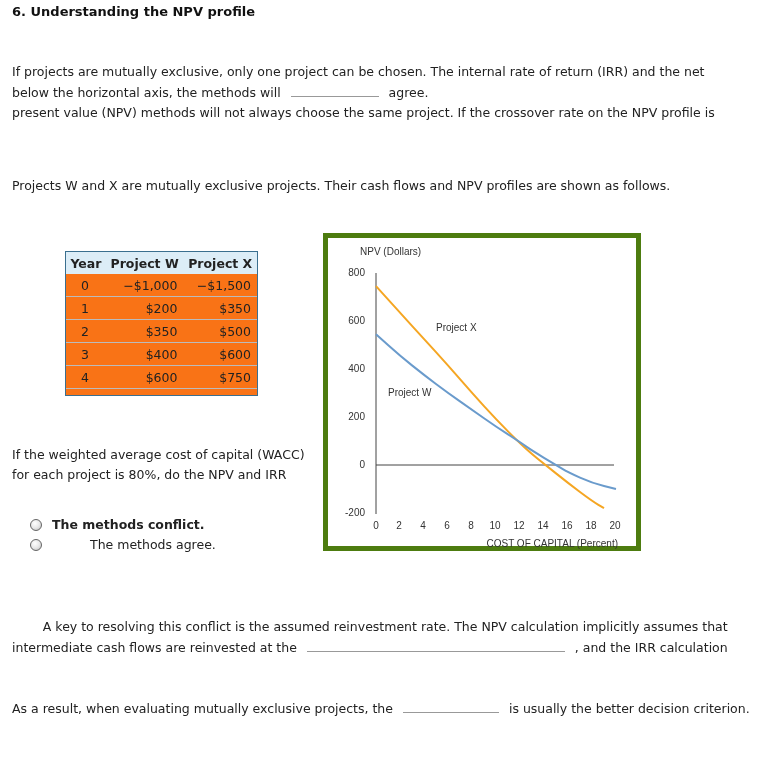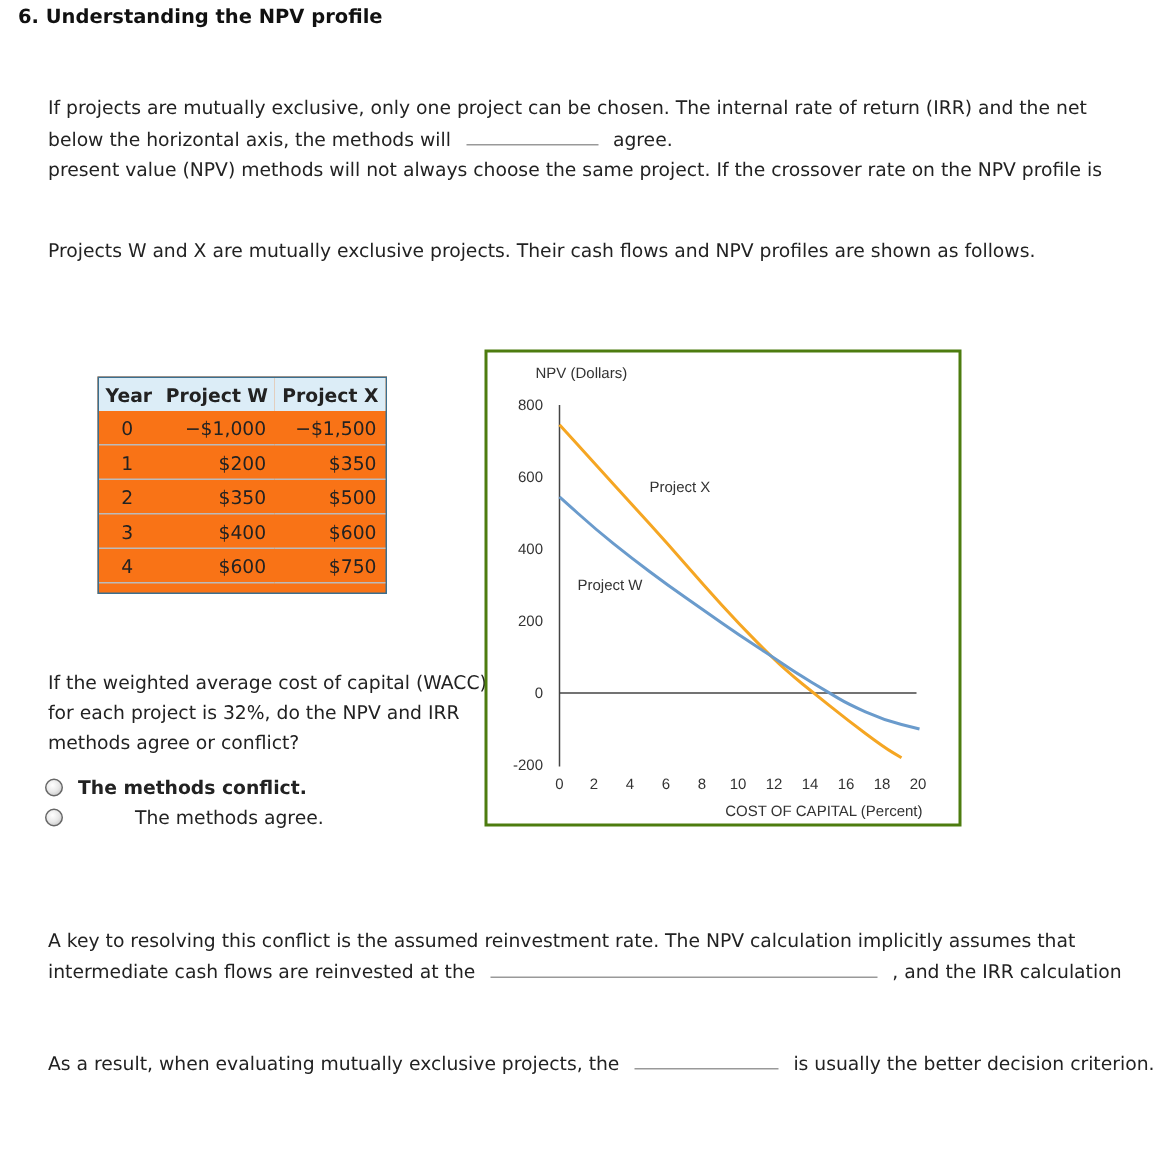--- a/index.html
+++ b/index.html
@@ -1,54 +1,54 @@
 <!DOCTYPE html>
 <html><head>
 <meta charset="utf-8">
 <style>
   html, body { margin:0; padding:0; background:#ffffff; }
   body { width:770px; height:766px; position:relative; overflow:hidden;
          font-family:"DejaVu Sans", sans-serif; color:#222; font-size:12.5px; }
   .abs { position:absolute; }
   .title { left:12px; top:4px; font-weight:bold; font-size:13px; color:#111; }
-  .para { left:12px; line-height:20px; font-size:12.5px; color:#222; white-space:nowrap;margin-left:20px; }
+  .para { left:12px; line-height:20px; font-size:12.5px; color:#222; white-space:nowrap; }
   .blank { display:inline-block; border-bottom:1px solid #999; height:14px; vertical-align:baseline; }
   
   .cf-table { left:65px; top:251px; width:191px; border:1px solid #3a6f8f; background:#f97316; }
   .cf-table table { border-collapse:collapse; width:100%; font-size:12.5px; margin-bottom:6px; }
   .cf-table th { background:#dcedf7; font-weight:bold; padding:3px 4px; height:16px; text-align:center; white-space:nowrap; }
   .cf-table td { padding:2px 6px 2px 4px; height:18px; border-bottom:1px solid #bbb; text-align:right; }
   .cf-table td.yr { text-align:center; }
   .cf-table tr:first-child td { }
   
   .radio-row { left:30px; display:flex; align-items:center; font-size:12.5px; }
   .radio { width:12px; height:12px; border-radius:50%; border:1px solid #666;
            background:radial-gradient(circle at 40% 35%, #ffffff 0%, #e8e8e8 50%, #b8b8b8 100%);
            margin-right:10px; box-sizing:border-box; }
   
-  .chart-box { left:323px; top:233px; width:318px; height:318px; border:2px solid #4d7c0f; box-sizing:border-box; }
+  .chart-box { left:323px; top:233px; width:318px; height:318px; border:5px solid #4d7c0f; box-sizing:border-box; }
   .chart-box svg { position:absolute; left:0; top:0; }
   .ax-text { font-family:"Liberation Sans", sans-serif; font-size:10px; fill:#333; }
 </style>
 </head>
 <body>
 
 <div class="abs title">6.  Understanding the NPV profile</div>
 
 <div class="abs para" style="top:62px;">
   <div>If projects are mutually exclusive, only one project can be chosen. The internal rate of return (IRR) and the net</div>
   <div>
     <span>below the horizontal axis, the methods will</span>
     <span class="blank" style="width:88px; margin:0 6px 0 6px;"></span>
     <span>agree.</span>
   </div>
   <div>present value (NPV) methods will not always choose the same project. If the crossover rate on the NPV profile is</div>
 </div>
 
-<div class="abs para" style="top:157px;">Projects W and X are mutually exclusive projects. Their cash flows and NPV profiles are shown as follows.</div>
+<div class="abs para" style="top:176px;">Projects W and X are mutually exclusive projects. Their cash flows and NPV profiles are shown as follows.</div>
 
 <div class="abs cf-table">
   <table>
     <thead>
       <tr>
         <th>Year</th>
         <th>Project W</th>
         <th>Project X</th>
       </tr>
     </thead>
@@ -77,22 +77,21 @@
         <td class="yr">4</td>
         <td>$600</td>
         <td>$750</td>
       </tr>
     </tbody>
   </table>
 </div>
 
 <div class="abs para" style="top:445px;">
   <div>If the weighted average cost of capital (WACC)</div>
-  <div>for each project is 32%, do the NPV and IRR</div>
-  <div>methods agree or conflict?</div>
+  <div>for each project is 80%, do the NPV and IRR</div>
 </div>
 
 <div class="abs radio-row" style="top:517px;font-weight:bold;">
   <span class="radio"></span>
   <span>The methods conflict.</span>
 </div>
 <div class="abs radio-row" style="top:537px;gap:38px;">
   <span class="radio"></span>
   <span>The methods agree.</span>
 </div>
@@ -128,21 +127,21 @@
     <text class="ax-text" x="290" y="309" text-anchor="end">COST OF CAPITAL (Percent)</text>
 
     <path id="series-x" fill="none" stroke="#f5a623" stroke-width="2" d="M48,48.20000000000002 Q48,48.20000000000002 60,61.400000000000006 Q72,74.6 84,87.8 Q96,101 108,114.2 Q120,127.4 132,141.2 Q144,155 156,168.2 Q168,181.4 180,193.4 Q192,205.4 198,210.8 Q204,216.2 210,221 Q216,225.8 228,235.4 Q240,245 252,254 Q264,263 270,266.6 L276,270.2"></path>
     <path id="series-w" fill="none" stroke="#6a9bcc" stroke-width="2" d="M48,96.20000000000002 Q48,96.20000000000002 60,107 Q72,117.8 84,127.4 Q96,137 108,146 Q120,155 132,163.4 Q144,171.8 156,180.2 Q168,188.6 180,196.39999999999998 Q192,204.2 198,208.39999999999998 Q204,212.6 216,219.8 Q228,227 234,230.6 Q240,234.2 252,239.6 Q264,245 276,248 L288,251"></path>
 
     <text class="ax-text" x="108" y="93">Project X</text>
     <text class="ax-text" x="60" y="158">Project W</text>
   </svg>
 </div>
 
-<div class="abs para" style="top:617px;">
+<div class="abs para" style="top:617px;text-align:right;">
   <div>A key to resolving this conflict is the assumed reinvestment rate. The NPV calculation implicitly assumes that</div>
   <div>
     <span>intermediate cash flows are reinvested at the</span>
     <span class="blank" style="width:258px; margin:0 6px 0 6px;"></span>
     <span>, and the IRR calculation</span>
   </div>
 </div>
 
 <div class="abs para" style="top:698px;">
   <span>As a result, when evaluating mutually exclusive projects, the</span>

